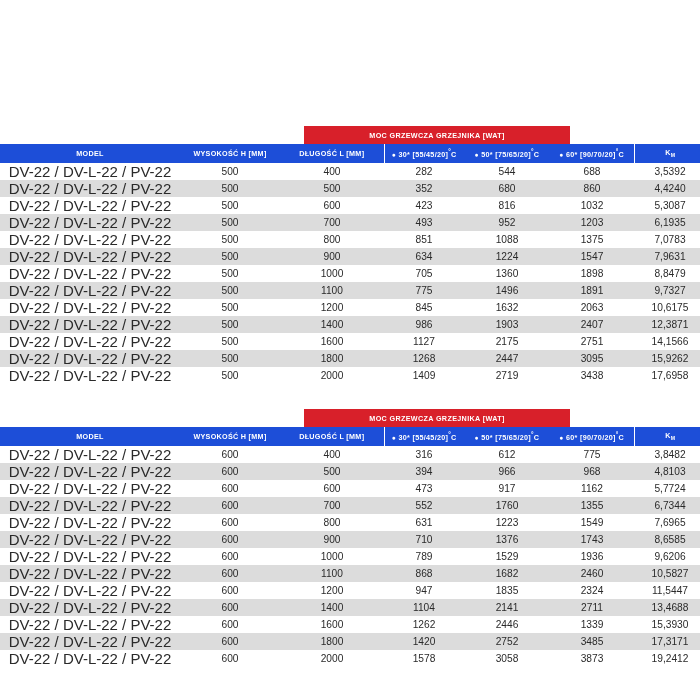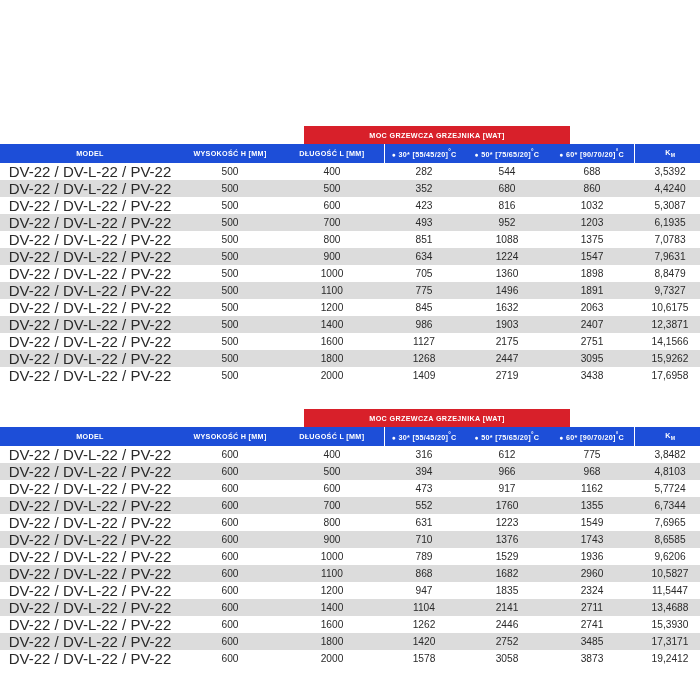--- a/index.html
+++ b/index.html
@@ -352,21 +352,21 @@
             <td>1529</td>
             <td>1936</td>
             <td>9,6206</td>
           </tr>
           <tr class="even">
             <td class="model">DV-22 / DV-L-22 / PV-22</td>
             <td>600</td>
             <td>1100</td>
             <td>868</td>
             <td>1682</td>
-            <td>2960</td>
+            <td>2460</td>
             <td>10,5827</td>
           </tr>
           <tr class="odd">
             <td class="model">DV-22 / DV-L-22 / PV-22</td>
             <td>600</td>
             <td>1200</td>
             <td>947</td>
             <td>1835</td>
             <td>2324</td>
             <td>11,5447</td>
@@ -379,21 +379,21 @@
             <td>2141</td>
             <td>2711</td>
             <td>13,4688</td>
           </tr>
           <tr class="odd">
             <td class="model">DV-22 / DV-L-22 / PV-22</td>
             <td>600</td>
             <td>1600</td>
             <td>1262</td>
             <td>2446</td>
-            <td>2741</td>
+            <td>1339</td>
             <td>15,3930</td>
           </tr>
           <tr class="even">
             <td class="model">DV-22 / DV-L-22 / PV-22</td>
             <td>600</td>
             <td>1800</td>
             <td>1420</td>
             <td>2752</td>
             <td>3485</td>
             <td>17,3171</td>

